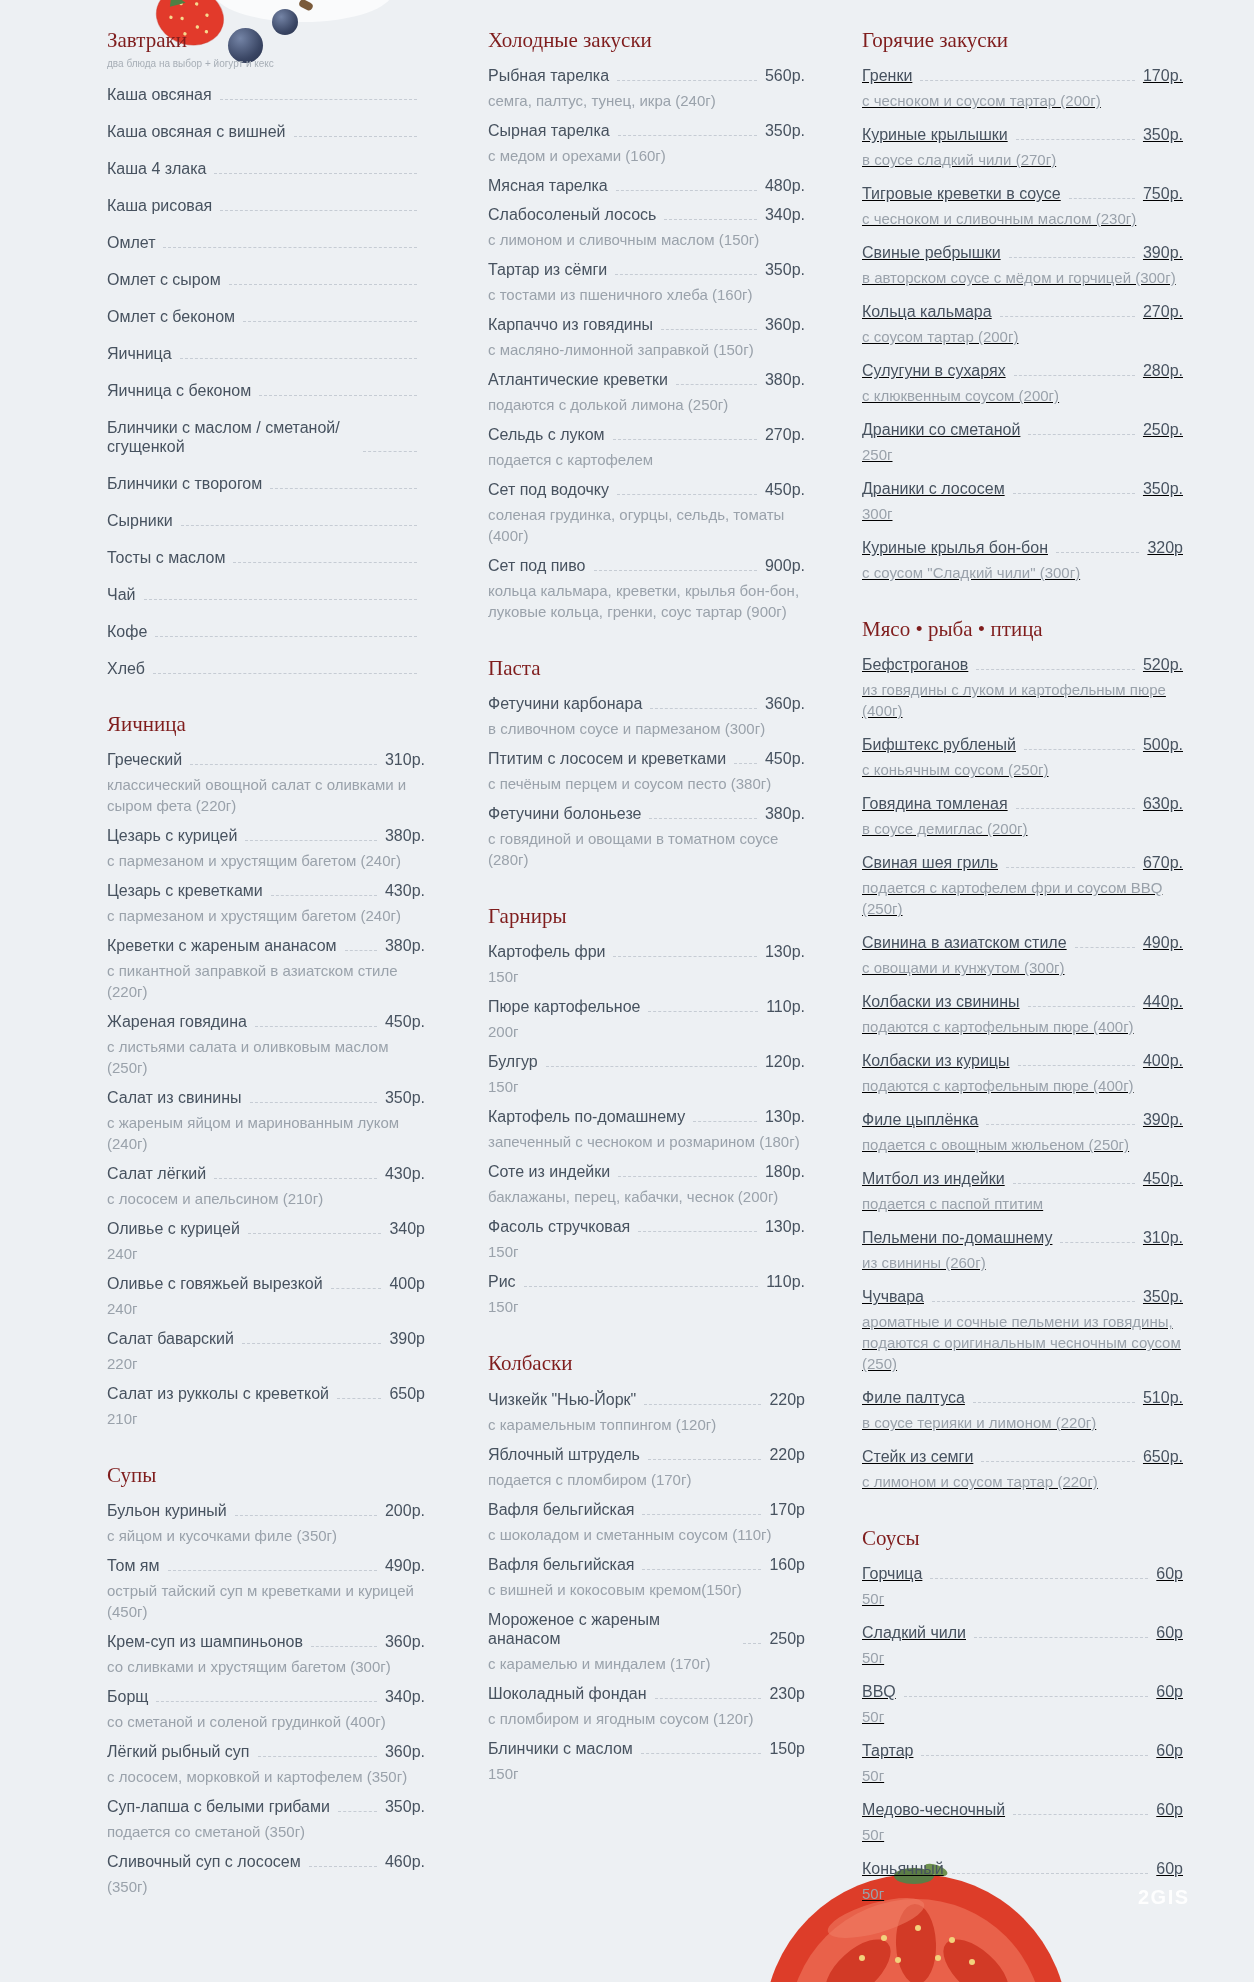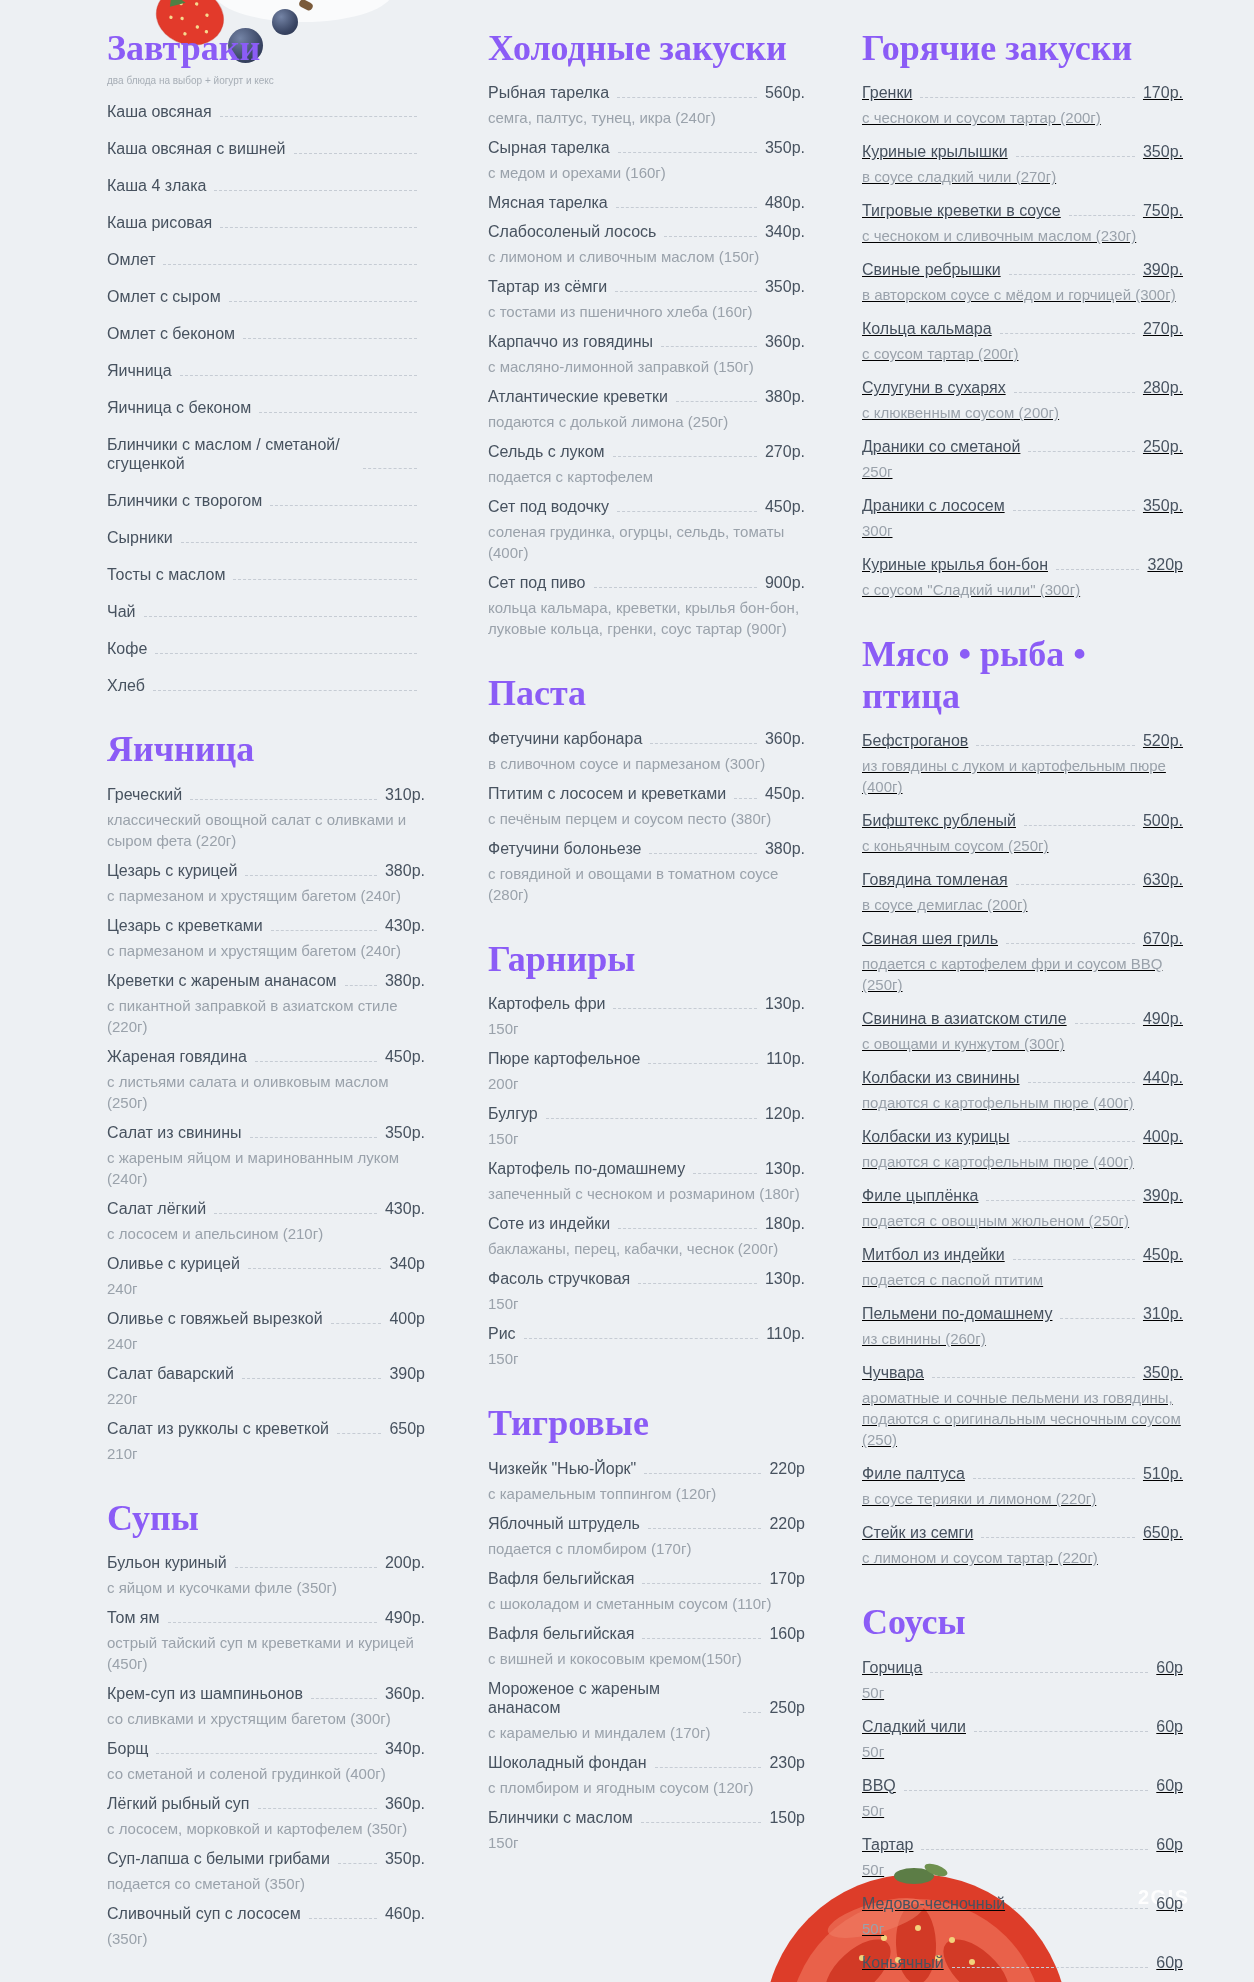--- a/index.html
+++ b/index.html
@@ -17,22 +17,22 @@
   .tomato{position:absolute;left:766px;top:1858px;}
   .wm{position:absolute;left:1098px;top:1886px;font-size:20px;font-weight:700;
       color:rgba(255,255,255,0.92);letter-spacing:1.5px;margin-left:40px;}
   
   .columns{position:absolute;inset:0;}
   .col{position:absolute;top:28px;}
   #col1{left:107px;width:318px;}
   #col2{left:488px;width:317px;}
   #col3{left:862px;width:321px;}
   .section{margin-bottom:34px;}
-  .sec-title{font-family:"Liberation Serif",serif;font-weight:700;font-size:36px;line-height:1.15;
-             color:#8b5cf6;margin:0 0 14px 0;}
+  .sec-title{font-family:"Liberation Serif",serif;font-weight:400;font-size:21px;line-height:1.15;
+             color:#7f1d1d;margin:0 0 14px 0;}
   .sec-sub{font-size:10px;color:#a7aeb6;margin:-8px 0 16px 0;}
   .item{margin-bottom:10px;}
   #col3 .item{margin-bottom:14px;text-decoration:underline;}
   .item.plain{margin-bottom:18px;}
   .irow{display:flex;align-items:flex-end;}
   .iname{font-size:16px;line-height:19px;color:#47525f;max-width:78%;}
   .lead{flex:1 1 auto;min-width:14px;border-bottom:1px dashed #c6ccd4;margin:0 8px 4px 8px;height:1px;}
   .iprice{font-size:16px;line-height:19px;color:#47525f;white-space:nowrap;}
   .idesc{font-size:15px;line-height:21px;color:#9aa2ab;margin-top:5px;}
 </style>
@@ -501,21 +501,21 @@
           <div class="item">
             <div class="irow">
               <span class="iname">Рис</span>
               <span class="lead"></span>
               <span class="iprice">110р.</span>
             </div>
             <div class="idesc">150г</div>
           </div>
         </div>
         <div class="section">
-          <div class="sec-title">Тигровые</div>
+          <div class="sec-title">Колбаски</div>
           <div class="item">
             <div class="irow">
               <span class="iname">Чизкейк "Нью-Йорк"</span>
               <span class="lead"></span>
               <span class="iprice">220р</span>
             </div>
             <div class="idesc">с карамельным топпингом (120г)</div>
           </div>
           <div class="item">
             <div class="irow">

